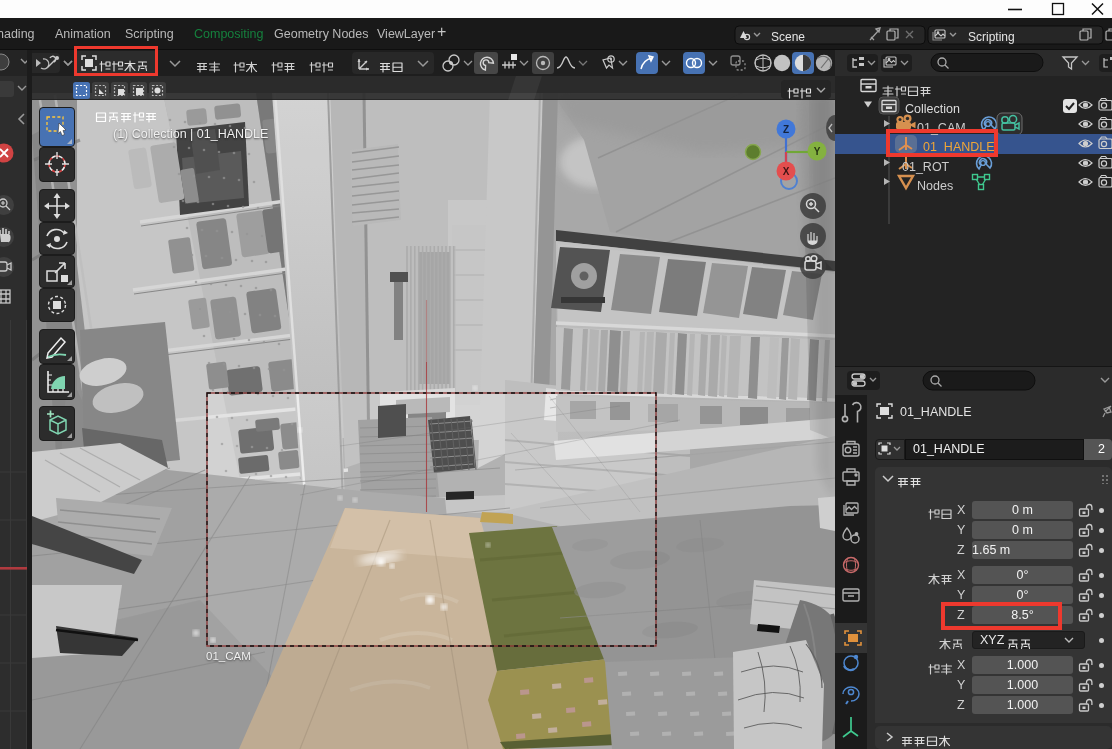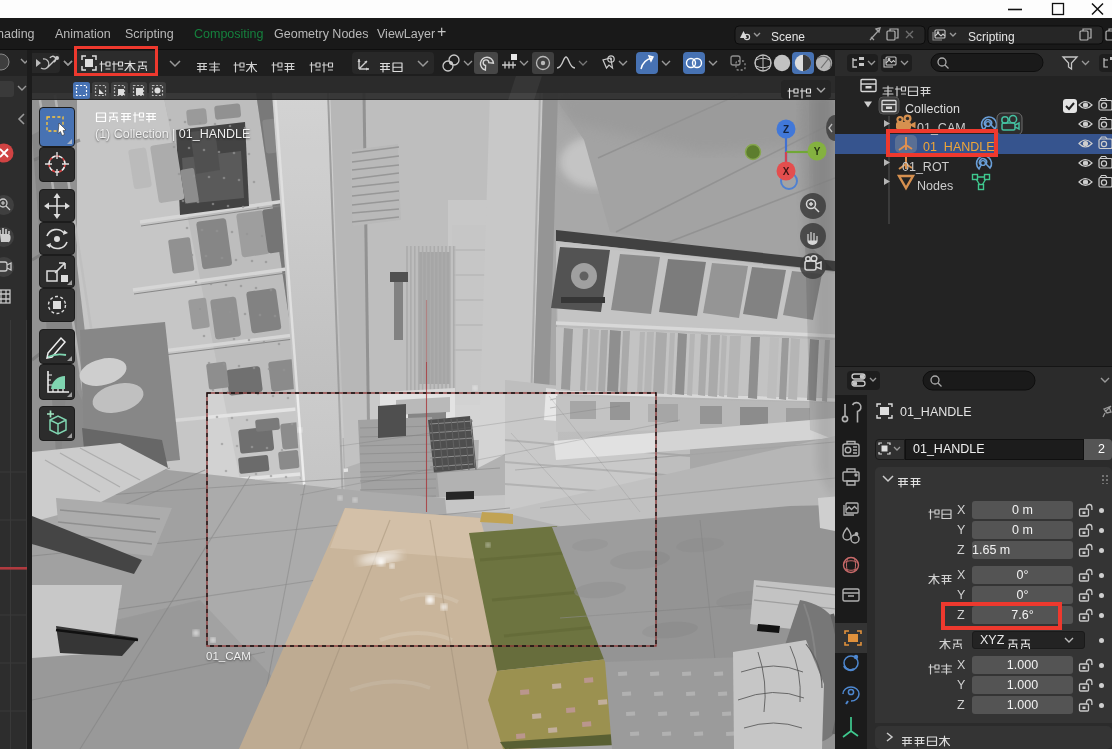--- a/index.html
+++ b/index.html
@@ -626,21 +626,21 @@
         <g transform="translate(25.0,0) scale(1.000)">
           <path d="M1.5 2.5H10.5M1.5 5.5H10.5M1.5 8.5H10.5M4 2.5V11M8 2.5V8.5" fill="none" stroke="#ffffff" stroke-width="1.15" stroke-linecap="round"></path>
         </g>
         <g transform="translate(37.5,0) scale(1.000)">
           <path d="M2.5 1.5V11M1 4H6M7 2H11M7 2V6H11M11 2V6M7 9H11" fill="none" stroke="#ffffff" stroke-width="1.15" stroke-linecap="round"></path>
         </g>
         <g transform="translate(50.0,0) scale(1.000)">
           <path d="M1.5 2.5H10.5M1.5 5.5H10.5M1.5 8.5H10.5M4 2.5V11M8 2.5V8.5" fill="none" stroke="#ffffff" stroke-width="1.15" stroke-linecap="round"></path>
         </g>
       </svg></div>
-<div class="txt" style="left:95px;top:127px;font-size:12.5px;color:#efefef;z-index:5;text-shadow:0 1px 2px rgba(0,0,0,.6)">(1) Collection | 01_HANDLE</div>
+<div class="txt" style="left:113px;top:127px;font-size:12.5px;color:#efefef;z-index:5;text-shadow:0 1px 2px rgba(0,0,0,.6)">(1) Collection | 01_HANDLE</div>
 <div class="txt" style="left:206px;top:650px;font-size:11.5px;color:#f0f0f0;z-index:5;text-shadow:0 1px 2px rgba(0,0,0,.5)">01_CAM</div>
 <div class="abs" style="left:39px;top:107px;z-index:6">
 <div class="abs" style="left:0;top:0px;width:36px;height:40px;background:#4772b3;border:1px solid #1c1c1c;border-radius:4px"></div>
 <svg class="abs" style="left:0;top:0px" width="36" height="40">
         <rect x="8" y="10" width="16" height="14" fill="none" stroke="#ffc83c" stroke-width="1.3" stroke-dasharray="3 2.2"></rect>
         <path d="M20 16l7 7-3 .5 1.5 4-2.5 1-1.5-4-2.5 2z" fill="#fff" stroke="#333" stroke-width=".6"></path>
         <path d="M33 37 l-5 0 5 -5z" fill="#cfcfcf" opacity=".7"></path>
       </svg>
 <div class="abs" style="left:0;top:40px;width:36px;height:35px;background:#2c2c2c;border:1px solid #1c1c1c;border-radius:4px"></div>
 <svg class="abs" style="left:0;top:40px" width="36" height="35">
@@ -1035,21 +1035,21 @@
 <div class="txt" style="left:122px;top:222px;font-size:12.5px;color:#d0d0d0">Y</div>
 <div class="txt" style="left:137px;top:222px;width:101px;text-align:center;font-size:12.5px;color:#f2f2f2">0°</div>
 <svg class="abs" style="left:243px;top:222px" width="16" height="15">
 <rect x="1.5" y="6" width="9" height="7" rx="1" fill="none" stroke="#c9c9c9" stroke-width="1.3"></rect>
 <path d="M8.5 5.5V4.2a2.7 2.7 0 0 1 5.4 0V7" fill="none" stroke="#c9c9c9" stroke-width="1.3"></path>
 <rect x="4.5" y="8.5" width="3" height="2.5" fill="#c9c9c9"></rect>
       </svg>
 <div class="abs" style="left:264px;top:226.5px;width:5px;height:5px;border-radius:50%;background:#cfcfcf"></div>
 <div class="abs" style="left:137px;top:240px;width:101px;height:18px;background:#545454;border-radius:3px"></div>
 <div class="txt" style="left:122px;top:242px;font-size:12.5px;color:#d0d0d0">Z</div>
-<div class="txt" style="left:137px;top:242px;width:101px;text-align:center;font-size:12.5px;color:#f2f2f2">7.6°</div>
+<div class="txt" style="left:137px;top:242px;width:101px;text-align:center;font-size:12.5px;color:#f2f2f2">8.5°</div>
 <svg class="abs" style="left:243px;top:242px" width="16" height="15">
 <rect x="1.5" y="6" width="9" height="7" rx="1" fill="none" stroke="#c9c9c9" stroke-width="1.3"></rect>
 <path d="M8.5 5.5V4.2a2.7 2.7 0 0 1 5.4 0V7" fill="none" stroke="#c9c9c9" stroke-width="1.3"></path>
 <rect x="4.5" y="8.5" width="3" height="2.5" fill="#c9c9c9"></rect>
       </svg>
 <div class="abs" style="left:264px;top:246.5px;width:5px;height:5px;border-radius:50%;background:#cfcfcf"></div>
 <div class="abs" style="left:137px;top:265px;width:113px;height:18px;background:#232323;border-radius:3px;border:1px solid #1a1a1a"></div>
 <div class="txt" style="left:104px;top:268px"><svg width="25" height="12" viewBox="0 0 25 12" style="vertical-align:middle;position:relative;top:0px">
           <g transform="translate(0.0,0) scale(1.000)">
             <path d="M6 1V11M1 3.5H11M5.8 3.5C4.5 7 3 9 1 10.5M6.2 3.5C7.5 7 9 9 11 10.5" fill="none" stroke="#d0d0d0" stroke-width="1.15" stroke-linecap="round"></path>

